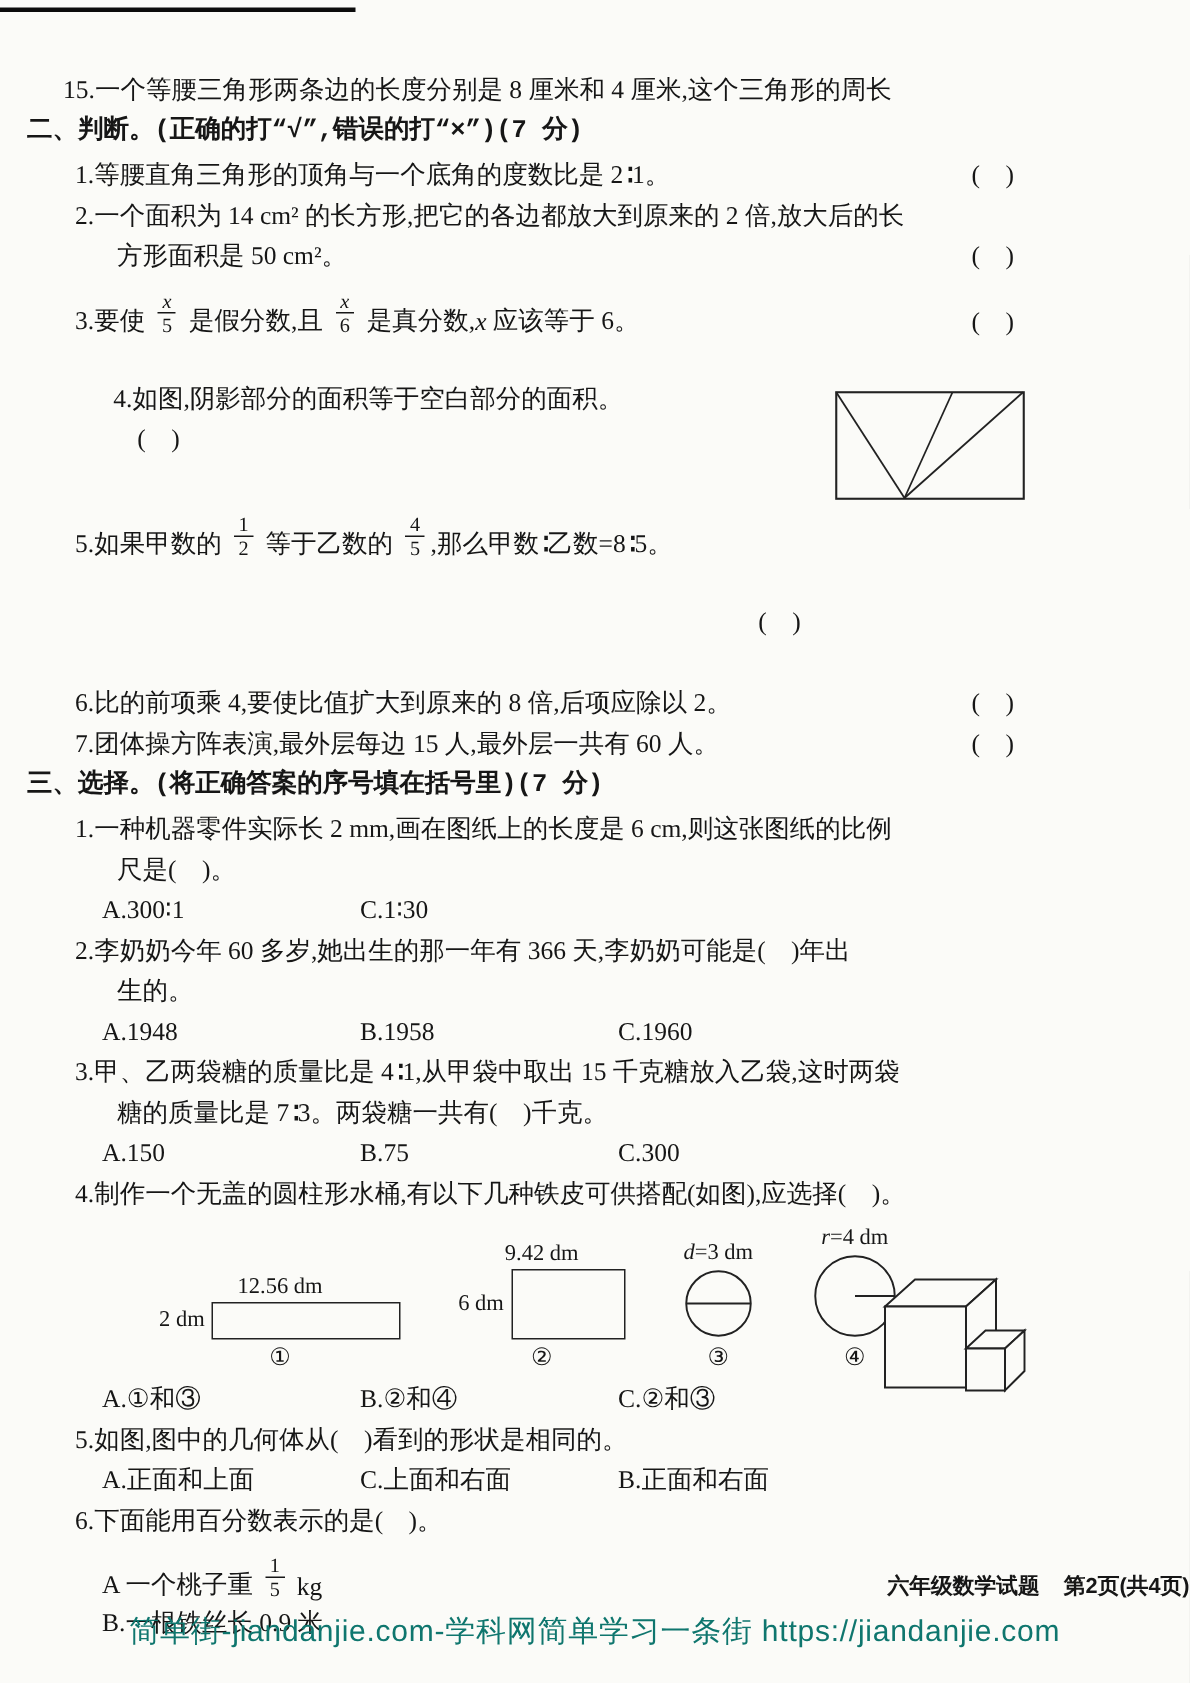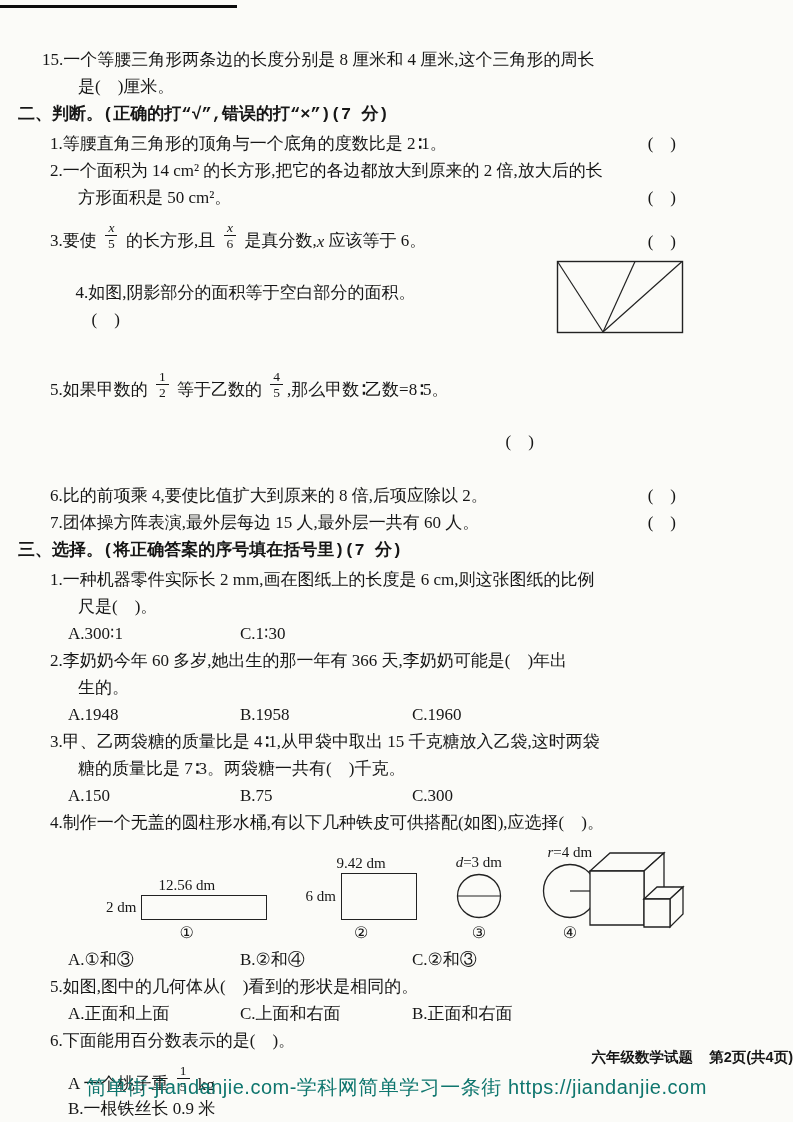--- a/index.html
+++ b/index.html
@@ -42,39 +42,38 @@
 </style>
 </head>
 <body>
 
 <div class="page">
   <div class="scan-line"></div>
 
   <div class="content">
 
     <div class="line pl24">15.一个等腰三角形两条边的长度分别是 8 厘米和 4 厘米,这个三角形的周长</div>
-    <div class="line pl60">是(    )厘米。</div>
 
     <div class="sec-title">二、判断。(正确的打“√”,错误的打“×”)(7 分)</div>
 
     <div class="jline pl32">
       <span>1.等腰直角三角形的顶角与一个底角的度数比是 2∶1。</span>
       <span class="brk">(    )</span>
     </div>
 
     <div class="line pl32">2.一个面积为 14 cm² 的长方形,把它的各边都放大到原来的 2 倍,放大后的长</div>
     <div class="jline pl60">
       <span>方形面积是 50 cm²。</span>
       <span class="brk">(    )</span>
     </div>
 
     <div class="frac-line pl32">
       <span>3.要使 </span>
       <span class="frac"><span class="num var">x</span><span class="den">5</span></span>
-      <span> 的长方形,且 </span>
+      <span> 是假分数,且 </span>
       <span class="frac"><span class="num var">x</span><span class="den">6</span></span>
       <span> 是真分数,</span>
       <span class="var">x</span>
       <span> 应该等于 6。</span>
       <span class="brk">(    )</span>
     </div>
 
     <div class="line pl32">
       <span>4.如图,阴影部分的面积等于空白部分的面积。</span>
       <span class="brk-inline">(    )</span>

